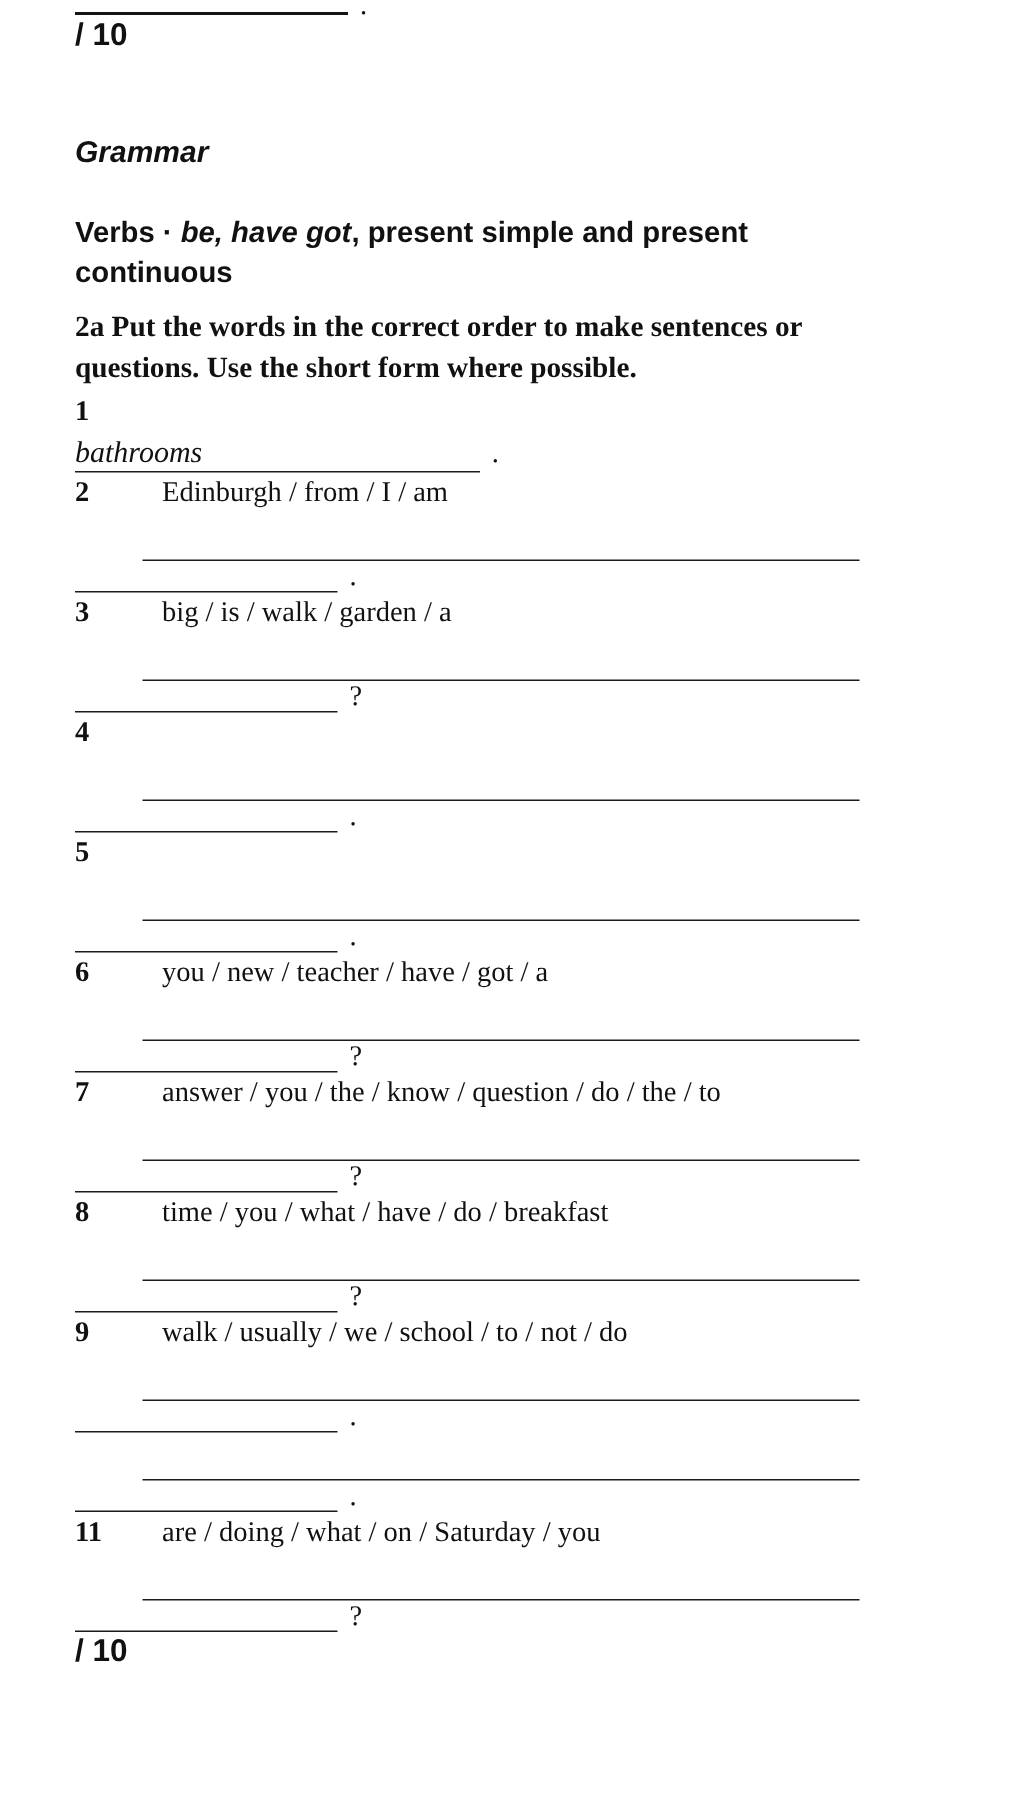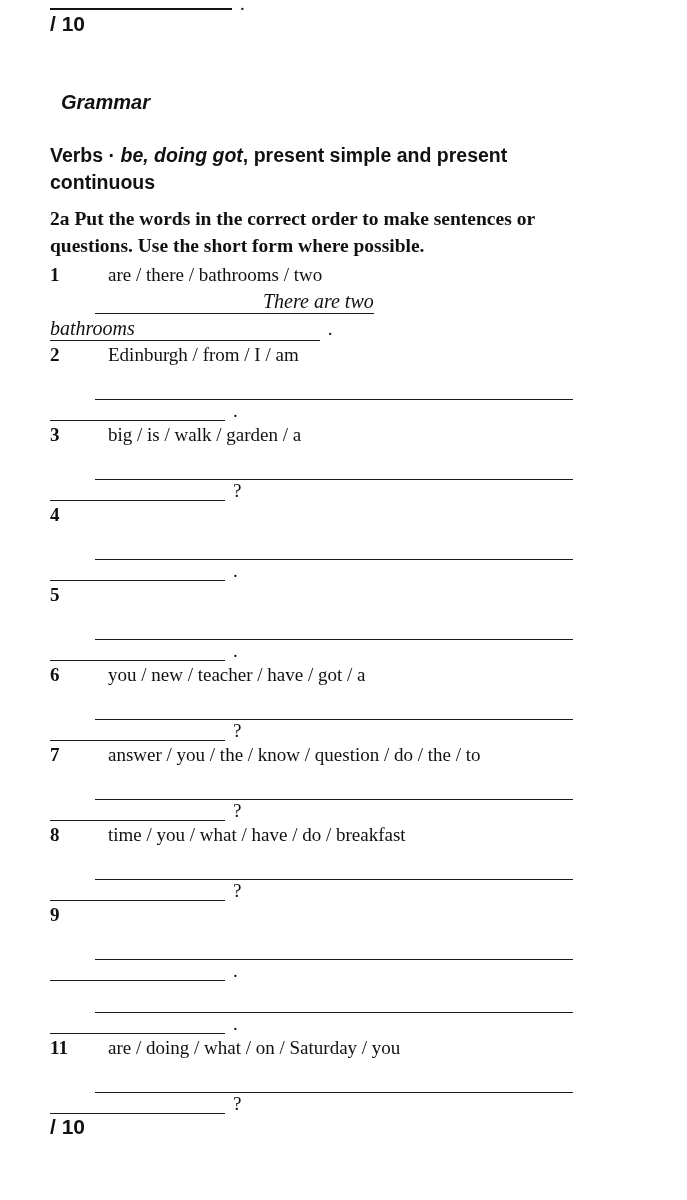--- a/index.html
+++ b/index.html
@@ -48,21 +48,20 @@
   .score-bottom { margin-top: 1px; }
 
   
   .section-title {
     margin-top: 54px;
     font-family: "Liberation Sans", sans-serif;
     font-weight: 700;
     font-style: italic;
     font-size: 20px;
     line-height: 24px;
-    margin-left: 11px;
   }
   .subtitle {
     margin-top: 28px;
     font-family: "Liberation Sans", sans-serif;
     font-weight: 700;
     font-size: 19.5px;
     line-height: 27px;
   }
   .subtitle .it { font-style: italic; }
 
@@ -151,36 +150,29 @@
 
   <div class="top-stub-row">
     <span class="stub-line"></span>
     <span class="stub-punct">.</span>
   </div>
 
   <div class="score score-top">/ 10</div>
 
   <div class="section-title">Grammar</div>
 
-  <div class="subtitle"><span>Verbs </span><span>· </span><span class="it">be, doing got</span><span>, present simple and present continuous</span></div>
+  <div class="subtitle"><span>Verbs </span><span>· </span><span class="it">be, have got</span><span>, present simple and present continuous</span></div>
 
   <div class="task"><span class="task-label">2a </span><span>Put the words in the correct order to make sentences or questions. Use the short form where possible.</span></div>
 
   <div class="items">
 
     <div class="item">
       <div class="prompt-row">
         <span class="num">1</span>
-        <span class="prompt">are / there / bathrooms / two</span>
-      </div>
-      <div class="ans1-row">
-        <span class="ans1-wrap">
-          <span class="ans-lead"></span>
-          <span class="answer-text">There are two</span>
-        </span>
       </div>
       <div class="ans2-row">
         <span class="ans2-wrap">
           <span class="answer-text">bathrooms</span>
           <span class="ans-tail"></span>
         </span>
         <span class="punct">.</span>
       </div>
     </div>
 
@@ -262,20 +254,21 @@
       <div class="long-line"></div>
       <div class="short-row">
         <span class="short-line"></span>
         <span class="punct">?</span>
       </div>
     </div>
 
     <div class="item">
       <div class="prompt-row">
         <span class="num">9</span>
+        <span class="prompt">walk / usually / we / school / to / not / do</span>
       </div>
       <div class="long-line"></div>
       <div class="short-row">
         <span class="short-line"></span>
         <span class="punct">.</span>
       </div>
     </div>
 
     <div class="item">
       <div class="long-line"></div>

